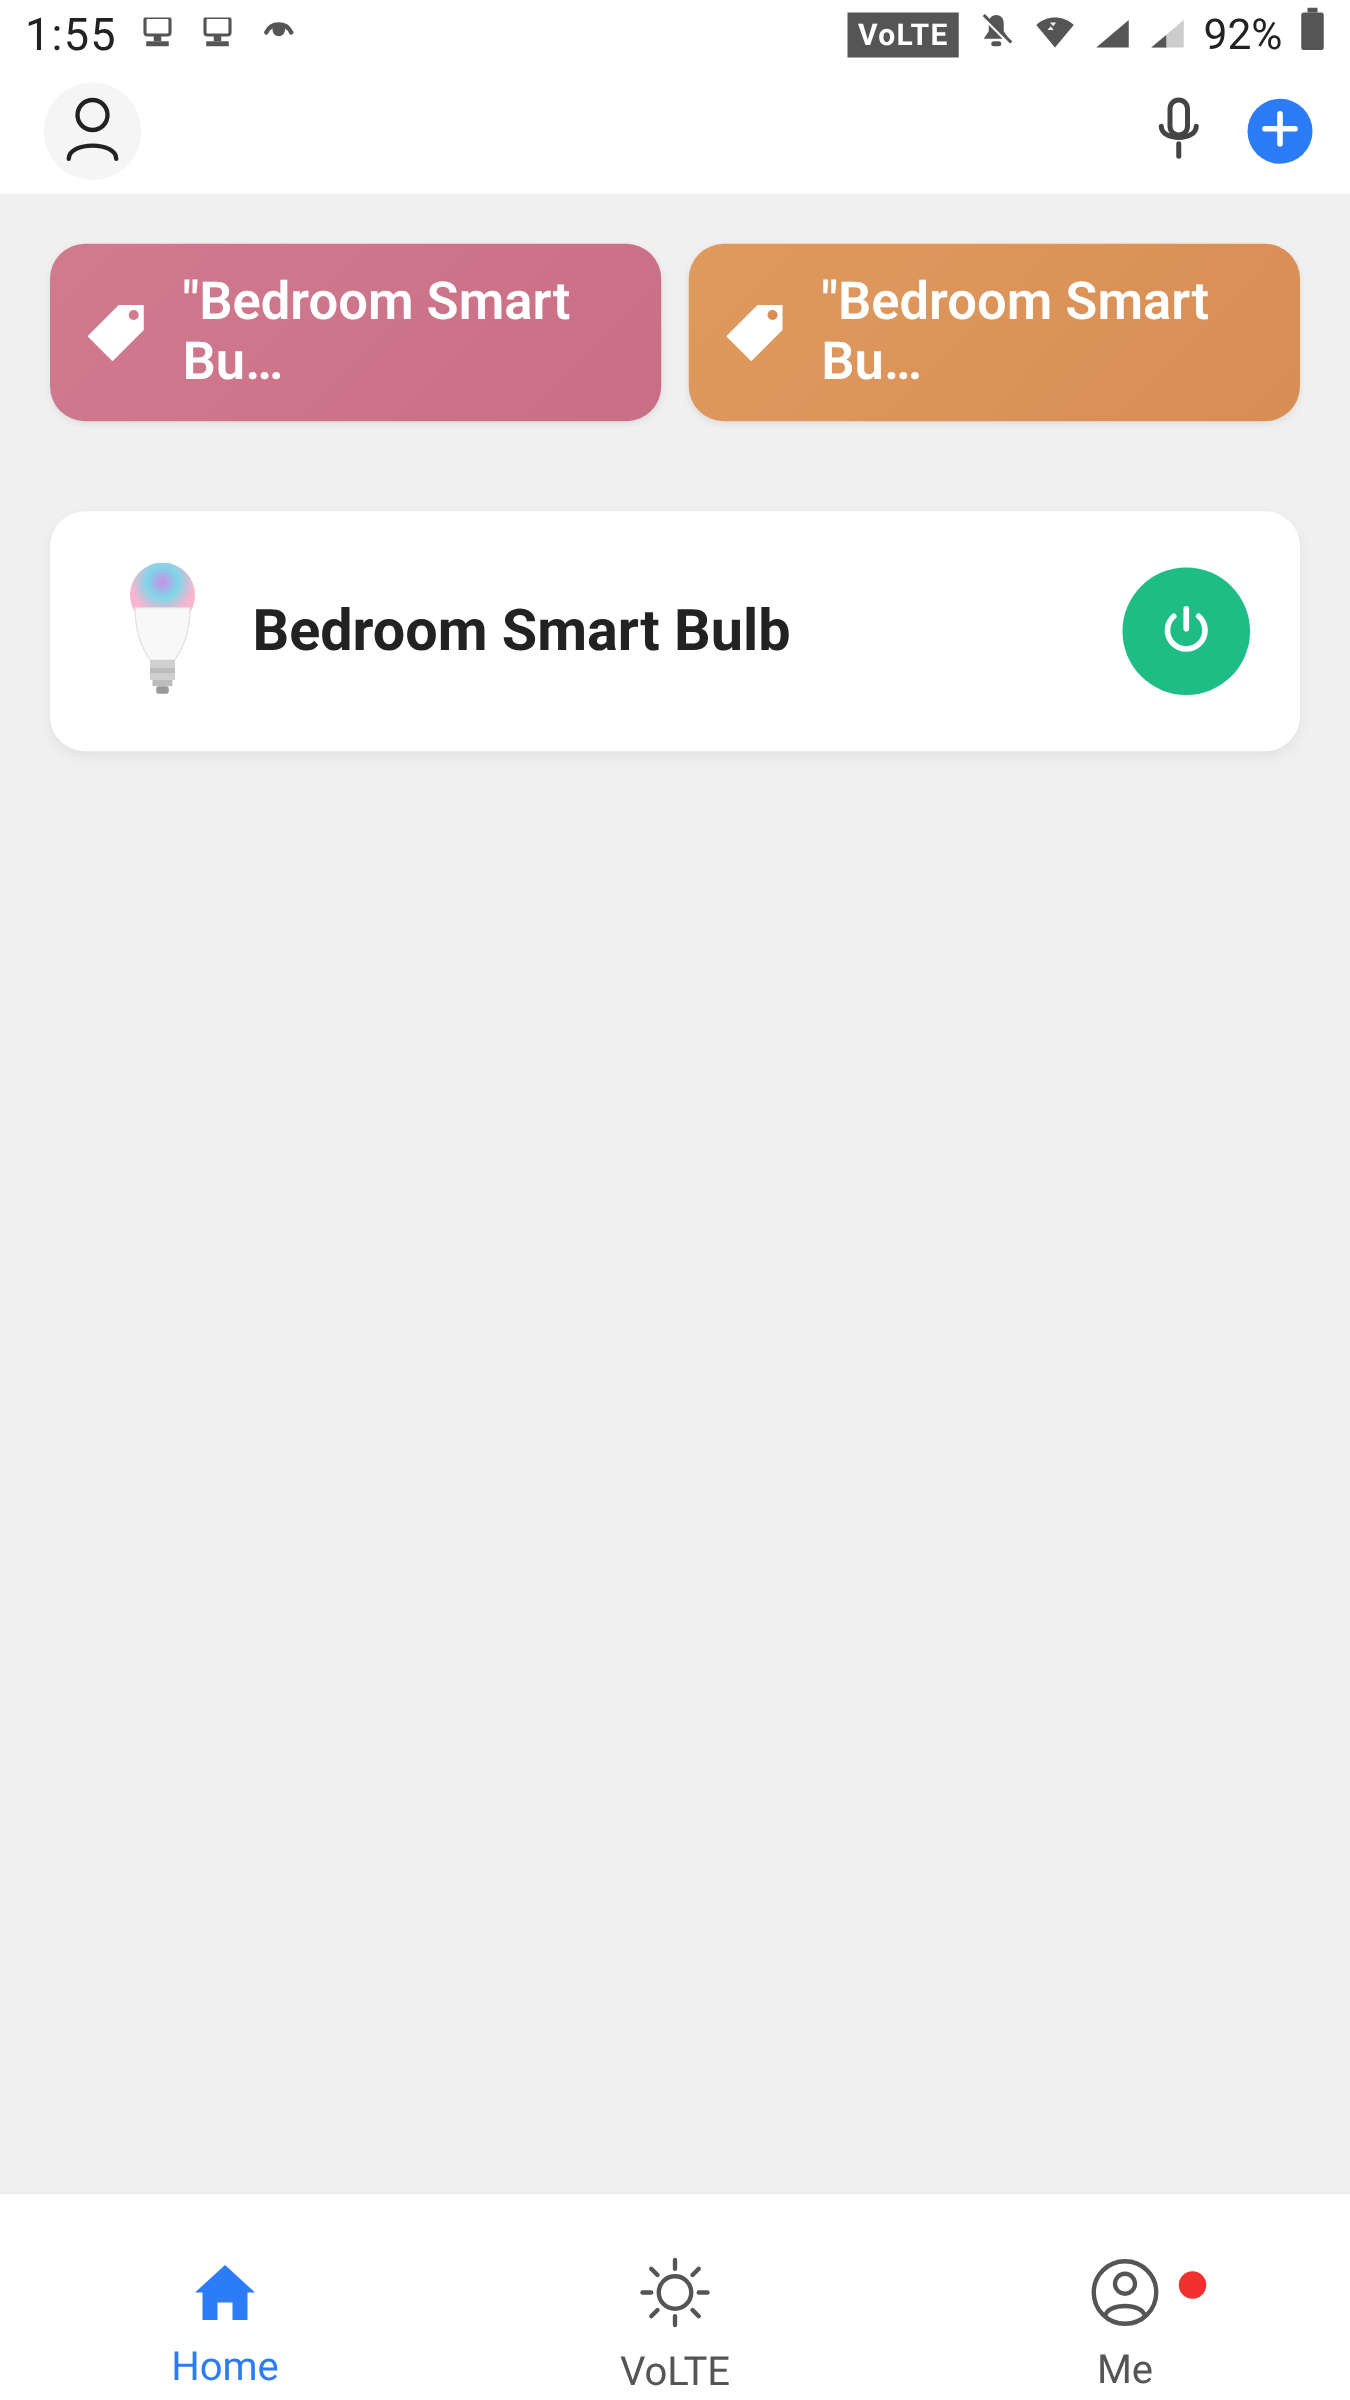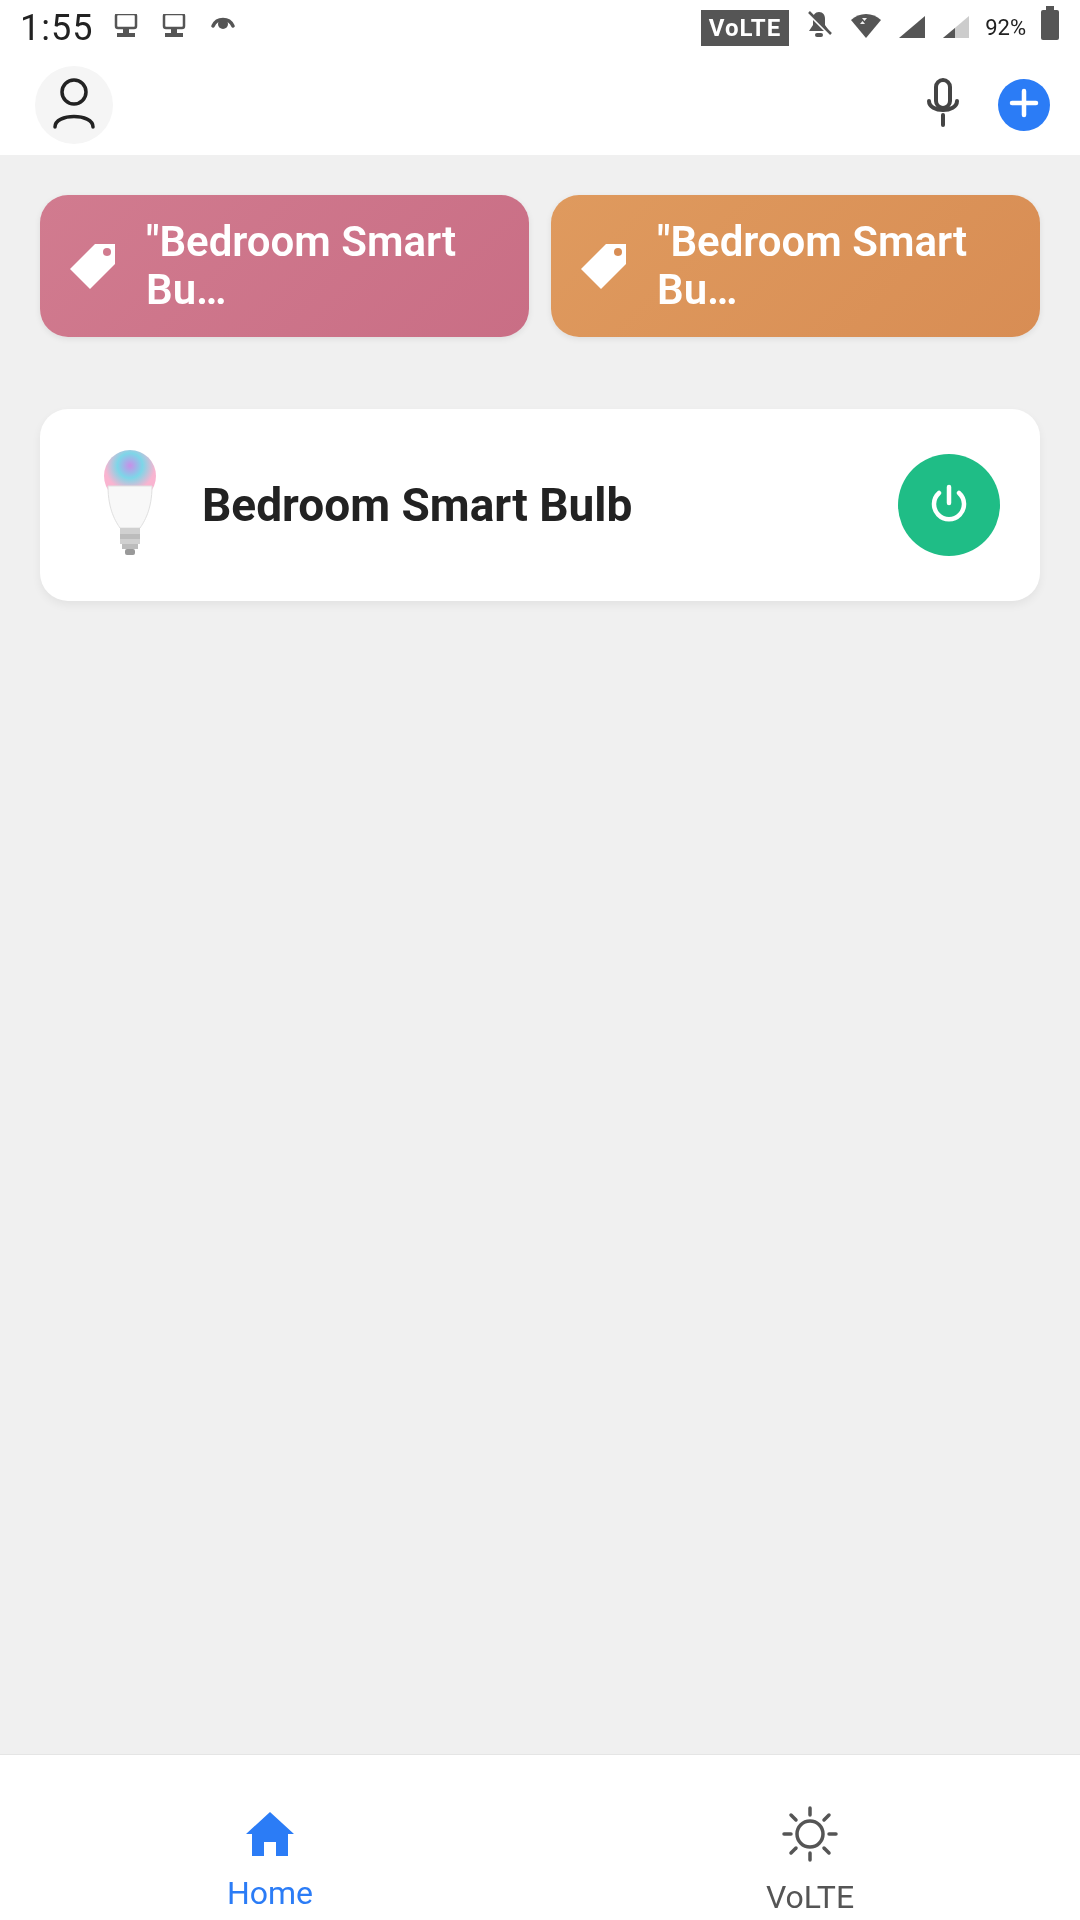--- a/index.html
+++ b/index.html
@@ -211,21 +211,21 @@
       <svg width="30" height="26" viewBox="0 0 30 26">
           <path d="M2 24 L28 24 L28 2 Z" fill="#555"></path>
         </svg>
     </span>
     <span>
       <svg width="30" height="26" viewBox="0 0 30 26">
           <path d="M2 24 L28 24 L28 2 Z" fill="#ccc"></path>
           <path d="M2 24 L14 24 L14 14 Z" fill="#555"></path>
         </svg>
     </span>
-    <span style="font-size:22px;">92%</span>
+    <span style="font-size:34px;">92%</span>
     <span>
       <svg width="20" height="34" viewBox="0 0 20 34">
           <rect x="6" y="0" width="8" height="4" fill="#555"></rect>
           <rect x="1" y="4" width="18" height="30" rx="2" fill="#555"></rect>
         </svg>
     </span>
   </div>
 </div>
 
 <div class="app-header">
@@ -331,13 +331,24 @@
           <line x1="49" y1="30" x2="56" y2="30"></line>
           <line x1="11" y1="11" x2="16" y2="16"></line>
           <line x1="44" y1="44" x2="49" y2="49"></line>
           <line x1="11" y1="49" x2="16" y2="44"></line>
           <line x1="44" y1="16" x2="49" y2="11"></line>
         </g>
       </svg>
     </span>
     <span class="nav-label">VoLTE</span>
   </div>
+  <div class="nav-item">
+    <div class="nav-badge"></div>
+    <span>
+      <svg width="56" height="56" viewBox="0 0 56 56">
+          <circle cx="28" cy="28" r="25" fill="none" stroke="#555" stroke-width="3.5"></circle>
+          <circle cx="28" cy="21" r="8" fill="none" stroke="#555" stroke-width="3.5"></circle>
+          <path d="M12 47 C14 36 42 36 44 47" fill="none" stroke="#555" stroke-width="3.5"></path>
+        </svg>
+    </span>
+    <span class="nav-label">Me</span>
+  </div>
 </div>
 
 </body></html>

